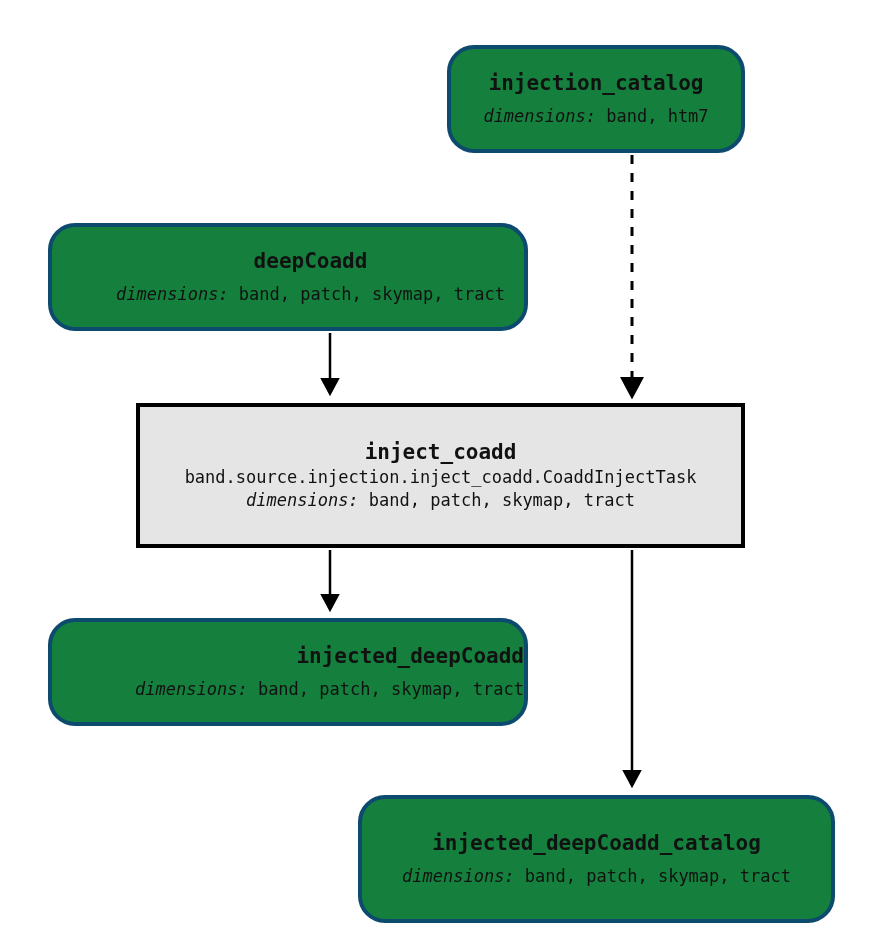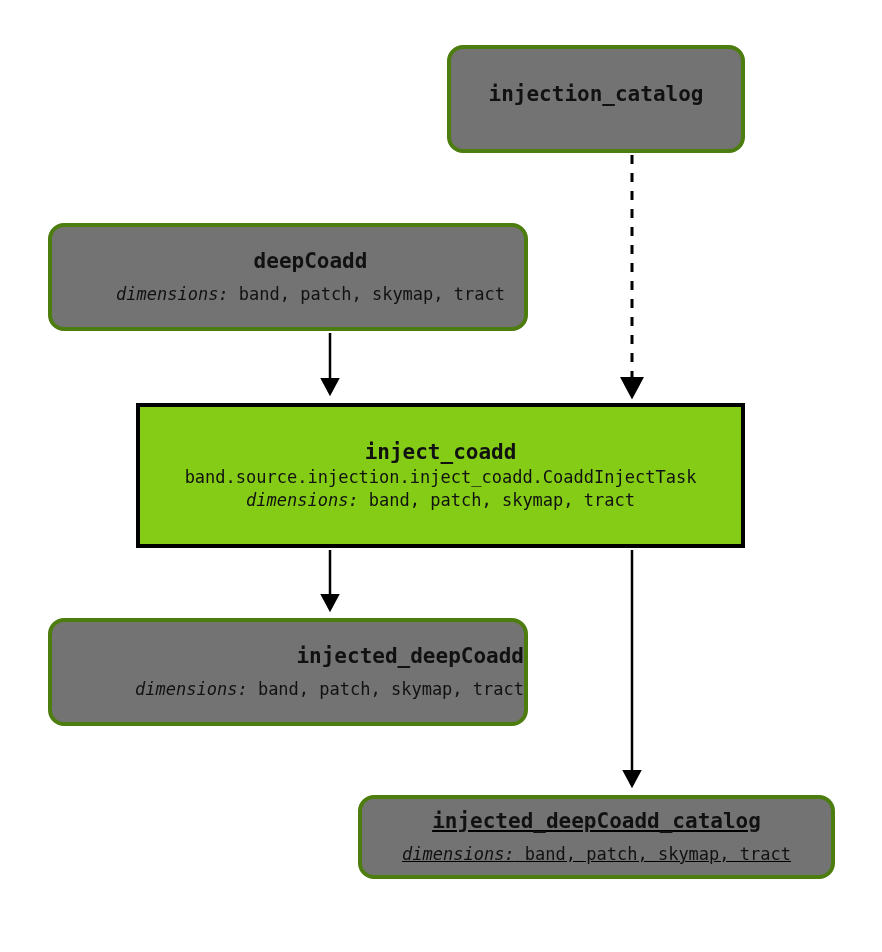--- a/index.html
+++ b/index.html
@@ -29,26 +29,26 @@
   }
   .node {
     position: absolute;
     box-sizing: border-box;
     display: flex;
     flex-direction: column;
     align-items: center;
     justify-content: center;
   }
   .node.dataset {
-    background: #737373;
-    border: 4px solid #4d7c0f;
-    border-radius: 16px;
+    background: #15803d;
+    border: 4px solid #0c4a6e;
+    border-radius: 27px;
   }
   .node.task {
-    background: #84cc16;
+    background: #e5e5e5;
     border: 4px solid #000000;
     border-radius: 0;
   }
   .node-title {
     font-family: "DejaVu Sans Mono", monospace;
     font-weight: bold;
     font-size: 21px;
     color: #111111;
     letter-spacing: 0px;
     line-height: 1.15;
@@ -93,21 +93,21 @@
   #node-inject-coadd {
     left: 136px; top: 403px; width: 609px; height: 145px;
   }
 
   #node-injected-deepcoadd {
     left: 48px; top: 618px; width: 480px; height: 108px; align-items: flex-end;
   }
   #node-injected-deepcoadd .node-title { margin-bottom: 10px; }
 
   #node-injected-deepcoadd-catalog {
-    left: 358px; top: 795px; width: 477px; height: 84px; text-decoration: underline;
+    left: 358px; top: 795px; width: 477px; height: 128px;
   }
   #node-injected-deepcoadd-catalog .node-title { margin-bottom: 10px; }
 </style>
 </head>
 <body>
 
 <div id="canvas">
 
   <svg class="edges" viewBox="0 0 882 952" width="882" height="952">
     <defs>
@@ -128,20 +128,24 @@
       <line x1="330" y1="550" x2="330" y2="596" stroke="#000000" stroke-width="2.5" marker-end="url(#arrowhead)"></line>
     </g>
 
     <g>
       <line x1="632" y1="550" x2="632" y2="772" stroke="#000000" stroke-width="2.5" marker-end="url(#arrowhead)"></line>
     </g>
   </svg>
 
   <div class="node dataset" id="node-injection-catalog">
     <div class="node-title">injection_catalog</div>
+    <div class="node-dims">
+      <span class="dims-label">dimensions:</span>
+      <span class="dims-values">band, htm7</span>
+    </div>
   </div>
 
   <div class="node dataset" id="node-deepcoadd">
     <div class="node-title">deepCoadd</div>
     <div class="node-dims">
       <span class="dims-label">dimensions:</span>
       <span class="dims-values">band, patch, skymap, tract</span>
     </div>
   </div>
 

